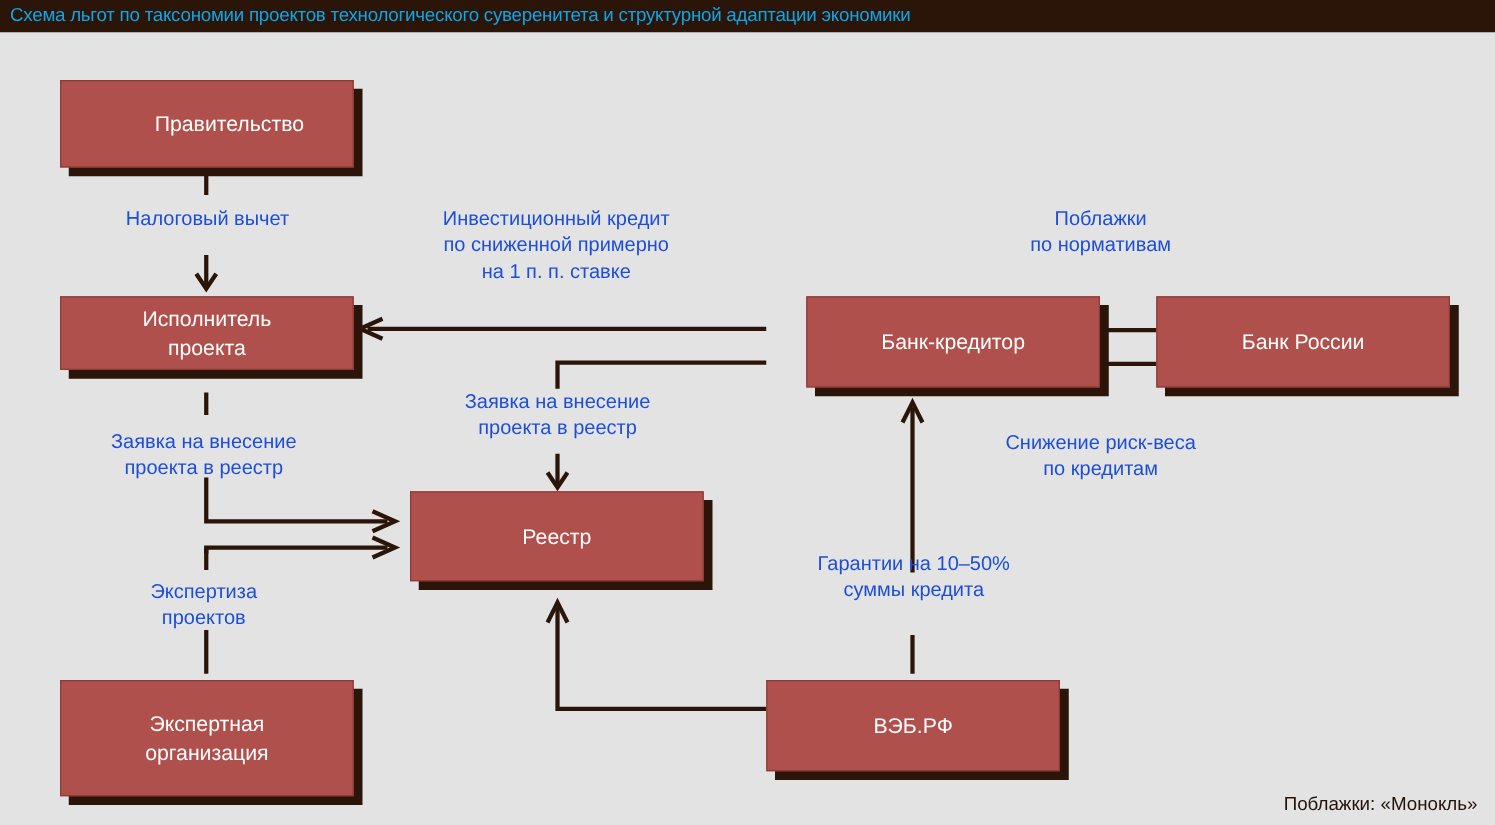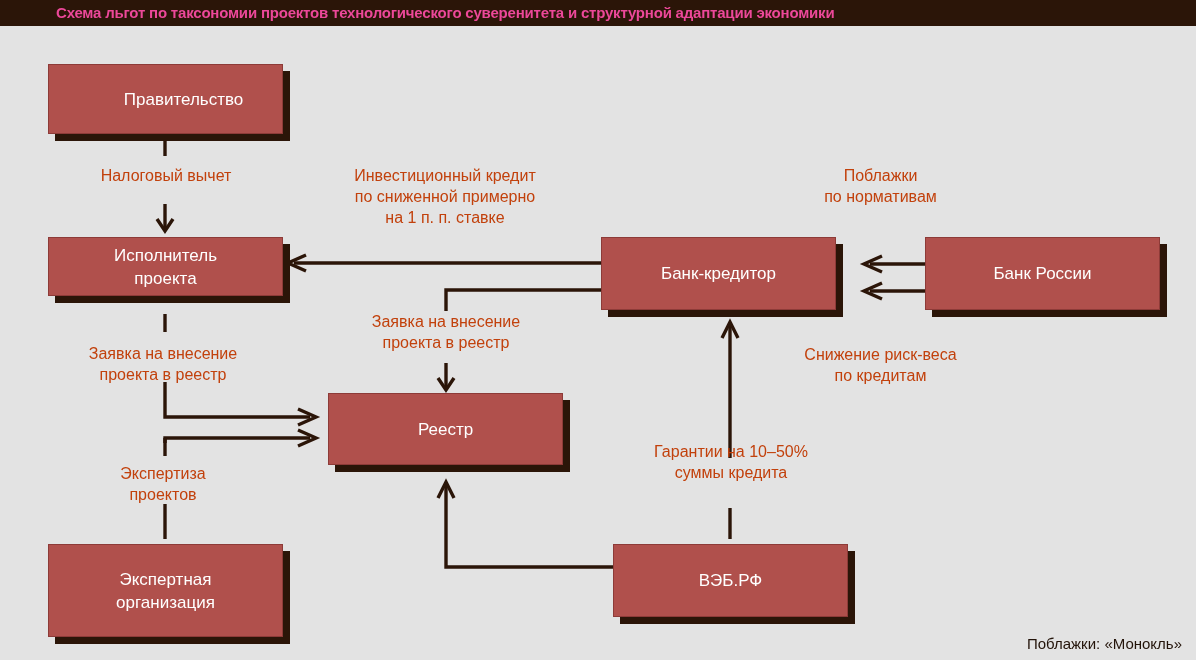--- a/index.html
+++ b/index.html
@@ -14,27 +14,26 @@
   }
   #title-bar {
     position: absolute;
     left: 0; top: 0;
     width: 1196px; height: 26px;
     background: #2b1508;
   }
   #title-bar .title-text {
     position: absolute;
     left: 8px; top: 4px;
-    color: #ec4899;
+    color: #0ea5e9;
     font-size: 15px;
-    font-weight: bold;
+    font-weight: normal;
     letter-spacing: -0.2px;
     white-space: nowrap;
     font-family: "Liberation Sans", sans-serif;
-    margin-left: 48px;
   }
   .canvas {
     position: absolute;
     left: 0; top: 26px;
     width: 1196px; height: 634px;
     background: #e3e3e3;
   }
   .node {
     position: absolute;
     background: #b0504c;
@@ -48,21 +47,21 @@
   .node .node-label {
     color: #ffffff;
     font-size: 17px;
     line-height: 23px;
     text-align: center;
     white-space: pre-line;
     font-family: "Liberation Sans", sans-serif;
   }
   .edge-label {
     position: absolute;
-    color: #c2410c;
+    color: #1d4ed8;
     font-size: 16px;
     line-height: 21px;
     text-align: center;
     white-space: pre-line;
     font-family: "Liberation Sans", sans-serif;
   }
   .source-note {
     position: absolute;
     color: #231309;
     font-size: 15px;
@@ -139,21 +138,21 @@
 
   <div class="node" style="left:48px; top:518px; width:235px; height:93px;">
     <span class="node-label">Экспертная
 организация</span>
   </div>
 
   <div class="node" style="left:328px; top:367px; width:235px; height:72px;">
     <span class="node-label">Реестр</span>
   </div>
 
-  <div class="node" style="left:601px; top:211px; width:235px; height:73px;">
+  <div class="node" style="left:645px; top:211px; width:235px; height:73px;">
     <span class="node-label">Банк-кредитор</span>
   </div>
 
   <div class="node" style="left:925px; top:211px; width:235px; height:73px;">
     <span class="node-label">Банк России</span>
   </div>
 
   <div class="node" style="left:613px; top:518px; width:235px; height:73px;">
     <span class="node-label">ВЭБ.РФ</span>
   </div>

